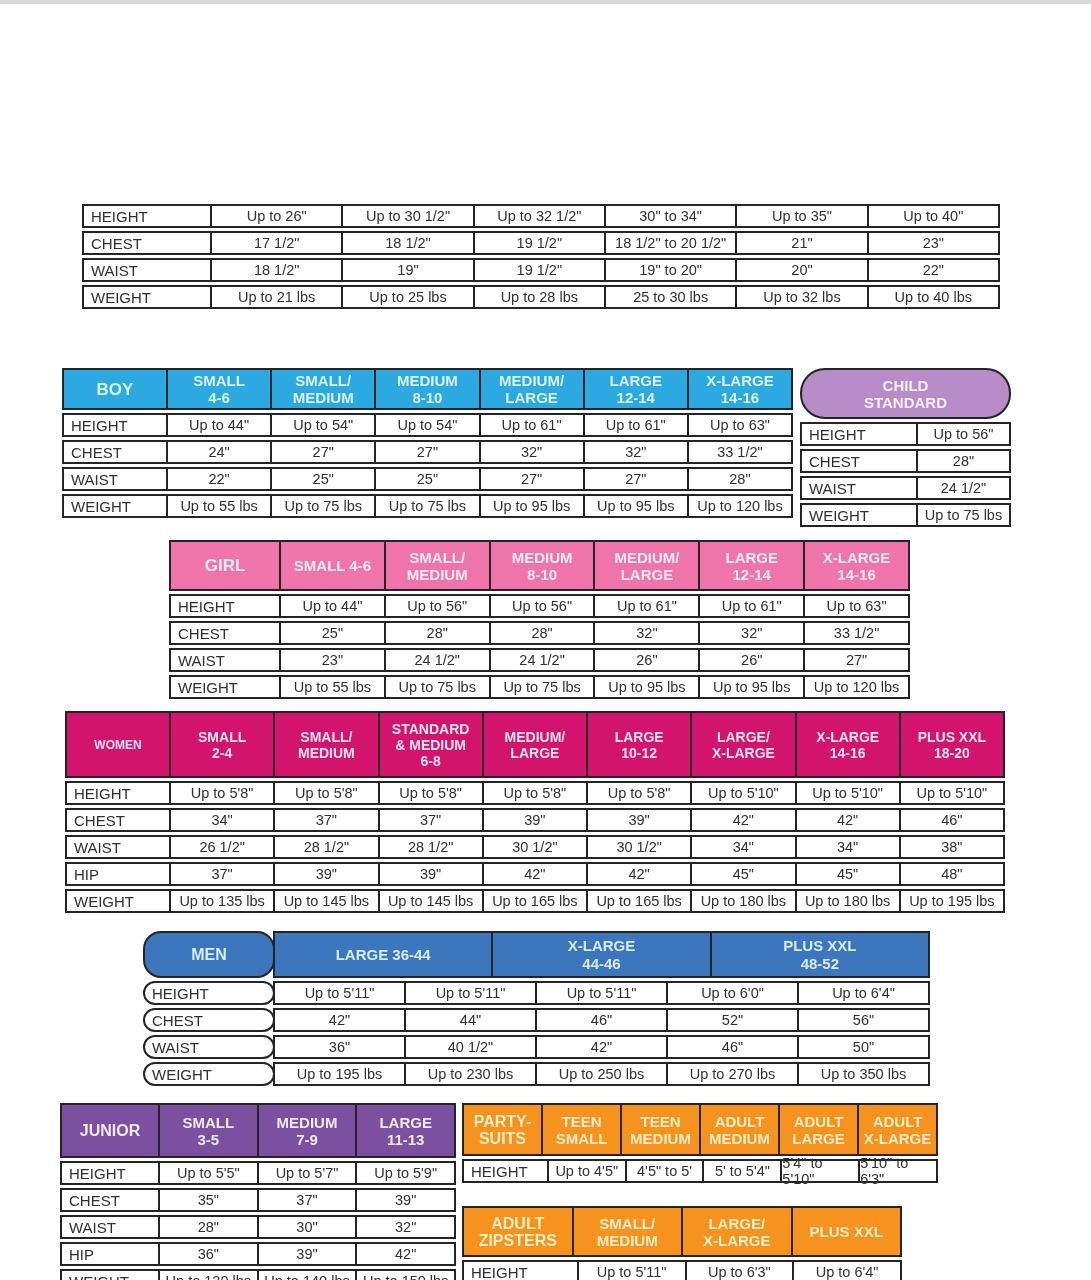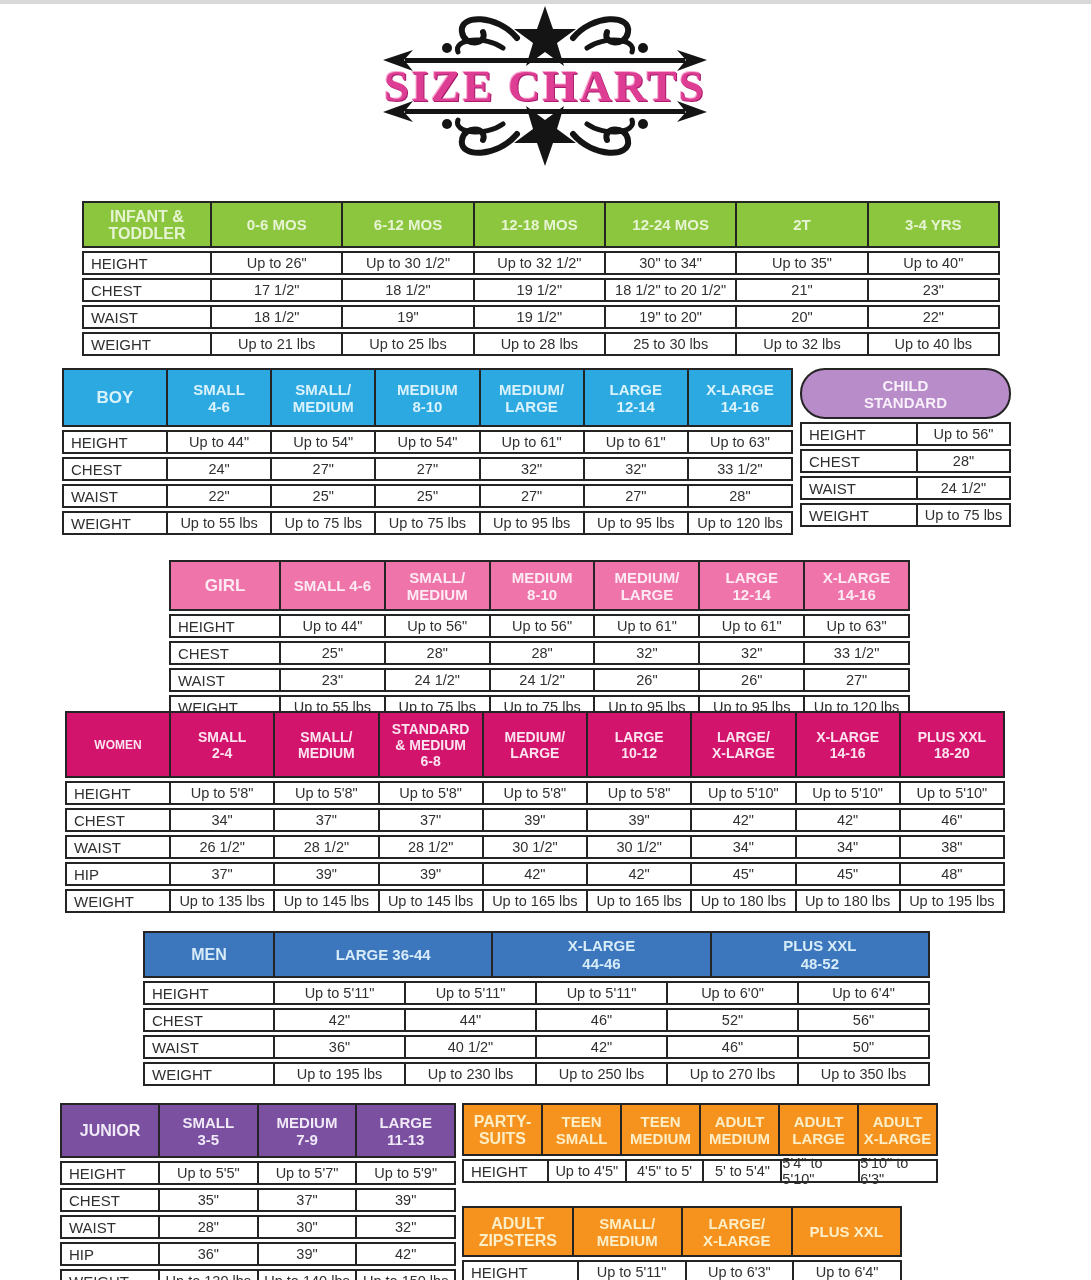--- a/index.html
+++ b/index.html
@@ -38,88 +38,58 @@
     font-size:15px;color:#303030;height:24px;font-weight:400;
   }
   .value{font-size:14.5px;color:#303030;height:24px;}
   
   [data-table="infant"]{left:82px;top:197px;width:918px;}
   [data-table="infant"] .first{flex:0 0 130px;}
   [data-table="infant"] .hcell{height:47px;}
 
   [data-table="boy"]{left:62px;top:364px;width:731px;}
   [data-table="boy"] .first{flex:0 0 106px;}
-  [data-table="boy"] .hcell{height:59px;}
+  [data-table="boy"] .hcell{height:42px;}
   [data-table="boy"] .hcell.corner{font-size:17px;}
 
   [data-table="child"]{left:800px;top:364px;width:211px;}
   [data-table="child"] .label.first{flex:0 0 118px;}
   [data-table="child"] .hcell{height:51px;border-radius:25px;}
 
-  [data-table="girl"]{left:169px;top:536px;width:741px;margin-top:20px;}
+  [data-table="girl"]{left:169px;top:536px;width:741px;}
   [data-table="girl"] .first{flex:0 0 112px;}
   [data-table="girl"] .hcell{height:51px;}
   [data-table="girl"] .hcell.corner{font-size:17px;}
 
   [data-table="women"]{left:65px;top:707px;width:940px;}
   [data-table="women"] .first{flex:0 0 106px;}
   [data-table="women"] .hcell{height:67px;font-size:14px;line-height:16px;}
   [data-table="women"] .hcell.corner{font-size:12px;}
 
   [data-table="men"]{left:143px;top:927px;width:787px;}
-  [data-table="men"] .first{flex:0 0 132px;}
+  [data-table="men"] .first{flex:0 0 132px;border-radius:18px;}
   [data-table="men"] .hcell{height:47px;line-height:18px;}
 
   [data-table="junior"]{left:60px;top:1099px;width:396px;}
   [data-table="junior"] .first{flex:0 0 100px;}
   [data-table="junior"] .hcell{height:55px;}
 
   [data-table="party"]{left:462px;top:1099px;width:476px;}
   [data-table="party"] .hcell{height:53px;}
 
   [data-table="zipsters"]{left:462px;top:1202px;width:440px;}
   [data-table="zipsters"] .hcell{height:51px;}
 </style>
 </head>
 <body>
 
 <div class="page">
 
-  <div class="ornament">
-    <svg viewBox="0 0 324 160" aria-hidden="true">
-      <g id="orn-top" fill="#141414" stroke="#141414">
-        <polygon points="162,0 170,23 193,23 174,37 181,60 162,46 143,60 150,37 131,23 154,23" stroke="none"></polygon>
-        <path d="M134,32 C114,8 76,8 79,26 C81,41 105,39 100,26" fill="none" stroke-width="6" stroke-linecap="round"></path>
-        <path d="M120,42 C102,29 70,33 75,46" fill="none" stroke-width="5" stroke-linecap="round"></path>
-        <circle cx="64" cy="42" r="5" stroke="none"></circle>
-        <g transform="translate(324,0) scale(-1,1)">
-          <path d="M134,32 C114,8 76,8 79,26 C81,41 105,39 100,26" fill="none" stroke-width="6" stroke-linecap="round"></path>
-          <path d="M120,42 C102,29 70,33 75,46" fill="none" stroke-width="5" stroke-linecap="round"></path>
-          <circle cx="64" cy="42" r="5" stroke="none"></circle>
-        </g>
-        <rect x="22" y="52" width="280" height="5" stroke="none"></rect>
-        <polygon points="0,54 30,44 21,54 30,65" stroke="none"></polygon>
-        <polygon points="324,54 294,44 303,54 294,65" stroke="none"></polygon>
-      </g>
-      <use href="#orn-top" transform="translate(0,160) scale(1,-1)"></use>
-    </svg>
-    <div class="size-title">SIZE CHARTS</div>
-  </div>
 
   <div class="tbl" data-table="infant">
-      <div class="row header-row">
-        <div class="cell hcell corner first" style="background: rgb(140, 198, 62); color: rgb(231, 244, 211);">INFANT &amp;
-TODDLER</div>
-        <div class="cell hcell" style="background: rgb(140, 198, 62); color: rgb(231, 244, 211);">0-6 MOS</div>
-        <div class="cell hcell" style="background: rgb(140, 198, 62); color: rgb(231, 244, 211);">6-12 MOS</div>
-        <div class="cell hcell" style="background: rgb(140, 198, 62); color: rgb(231, 244, 211);">12-18 MOS</div>
-        <div class="cell hcell" style="background: rgb(140, 198, 62); color: rgb(231, 244, 211);">12-24 MOS</div>
-        <div class="cell hcell" style="background: rgb(140, 198, 62); color: rgb(231, 244, 211);">2T</div>
-        <div class="cell hcell" style="background: rgb(140, 198, 62); color: rgb(231, 244, 211);">3-4 YRS</div>
-      </div>
       <div class="row data-row">
         <div class="cell label first">HEIGHT</div>
         <div class="cell value">Up to 26"</div>
         <div class="cell value">Up to 30 1/2"</div>
         <div class="cell value">Up to 32 1/2"</div>
         <div class="cell value">30" to 34"</div>
         <div class="cell value">Up to 35"</div>
         <div class="cell value">Up to 40"</div>
       </div>
       <div class="row data-row">

